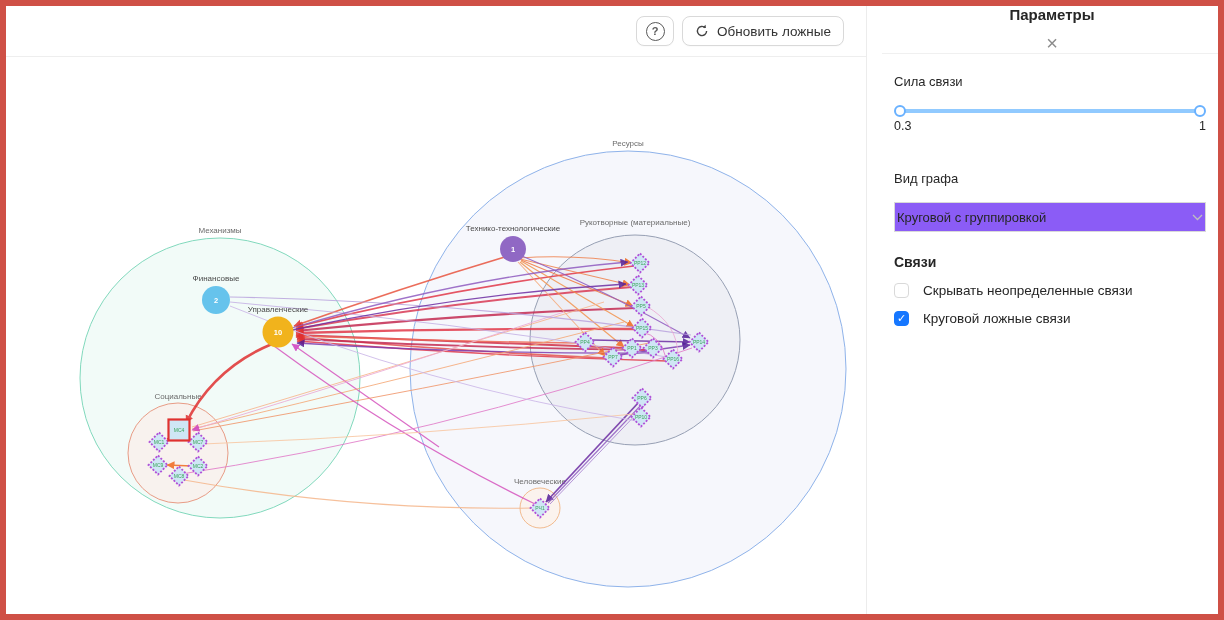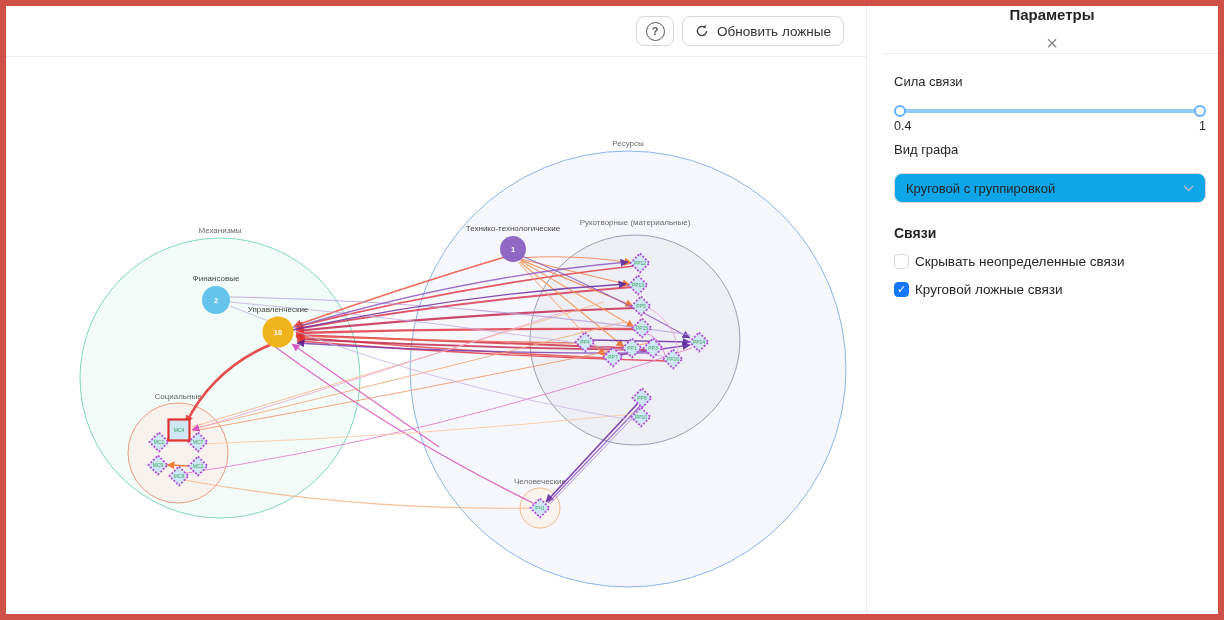--- a/index.html
+++ b/index.html
@@ -19,25 +19,25 @@
   .panel-title{font-size:15px;font-weight:700;color:#262626;}
   .close-x{font-size:20px;color:#8c8c8c;line-height:1;cursor:pointer;}
   .panel-body{padding:20px 12px 0 12px;}
   .field-label{font-size:13px;color:#262626;margin-bottom:16px;}
   .slider{position:relative;height:12px;margin:0 2px;}
   .slider-track{position:absolute;left:0;right:0;top:4px;height:4px;border-radius:2px;background:#91caff;}
   .slider-handle{position:absolute;top:0;width:12px;height:12px;border-radius:50%;background:#fff;border:2px solid #69b1ff;box-sizing:border-box;cursor:pointer;}
   .slider-handle.left{left:-2px;}
   .slider-handle.right{right:-2px;}
   .slider-labels{display:flex;justify-content:space-between;font-size:12.5px;color:#262626;margin-top:2px;}
-  .section{margin-top:9px;}
-  .select{display:flex;align-items:center;justify-content:space-between;height:28px;border:1px solid #d9d9d9;border-radius:8px;padding:0 11px;font-size:13px;color:#262626;cursor:pointer;background:#0ea5e9;}
+  .section{margin-top:38px;}
+  .select{display:flex;align-items:center;justify-content:space-between;height:28px;border:1px solid #d9d9d9;border-radius:0;padding:0 2px;font-size:13px;color:#262626;cursor:pointer;background:#8b5cf6;}
   .chev{color:#bfbfbf;}
   .group-label{font-size:14px;font-weight:700;color:#262626;margin-top:22px;}
-  .cb-row{display:flex;align-items:center;gap:6px;margin-top:13px;cursor:pointer;}
+  .cb-row{display:flex;align-items:center;gap:14px;margin-top:13px;cursor:pointer;}
   .cb{width:15px;height:15px;border:1px solid #d9d9d9;border-radius:4px;background:#fff;box-sizing:border-box;display:flex;align-items:center;justify-content:center;font-size:11px;color:#fff;}
   .cb.checked{background:#1677ff;border-color:#1677ff;}
   .cb-label{font-size:13.5px;color:#262626;}
 </style>
 </head>
 <body>
 
 <div class="frame">
 
   <div class="canvas">
@@ -181,21 +181,21 @@
     </div>
     <div class="panel-body">
 
       <div class="field-label">Сила связи</div>
       <div class="slider">
         <div class="slider-track"></div>
         <div class="slider-handle left"></div>
         <div class="slider-handle right"></div>
       </div>
       <div class="slider-labels">
-        <span>0.4</span>
+        <span>0.3</span>
         <span>1</span>
       </div>
 
       <div class="section">
         <div class="field-label">Вид графа</div>
         <div class="select">
           <span>Круговой с группировкой</span>
           <span class="chev" style="display:flex;">
             <svg width="11" height="7" viewBox="0 0 11 7">
                 <polyline points="1,1 5.5,5.5 10,1" fill="none" stroke="#bfbfbf" stroke-width="1.3"></polyline>

